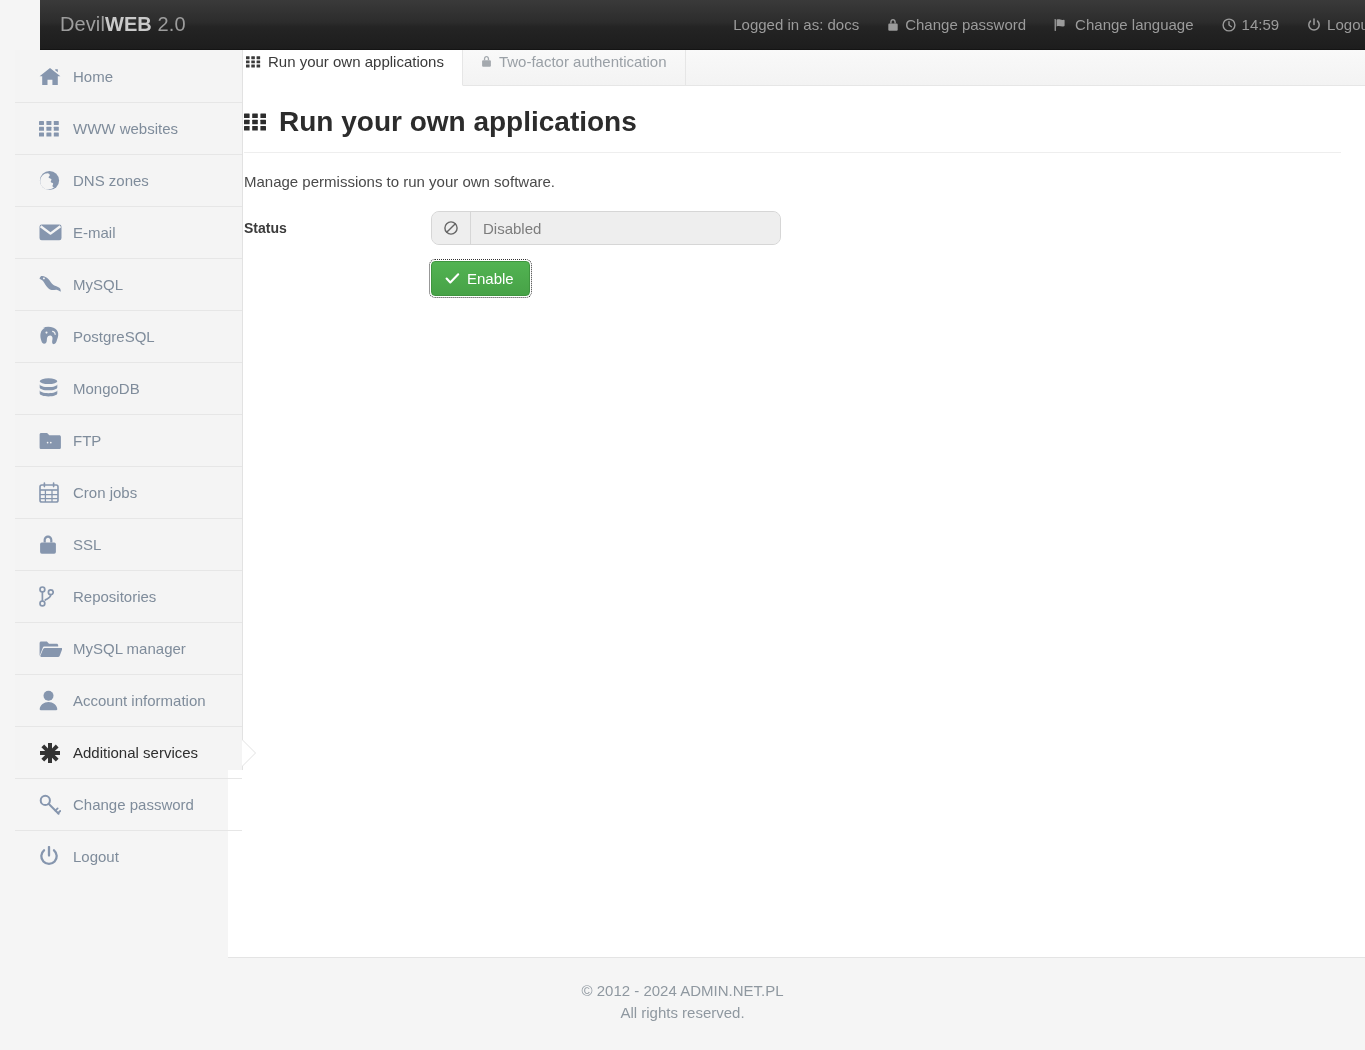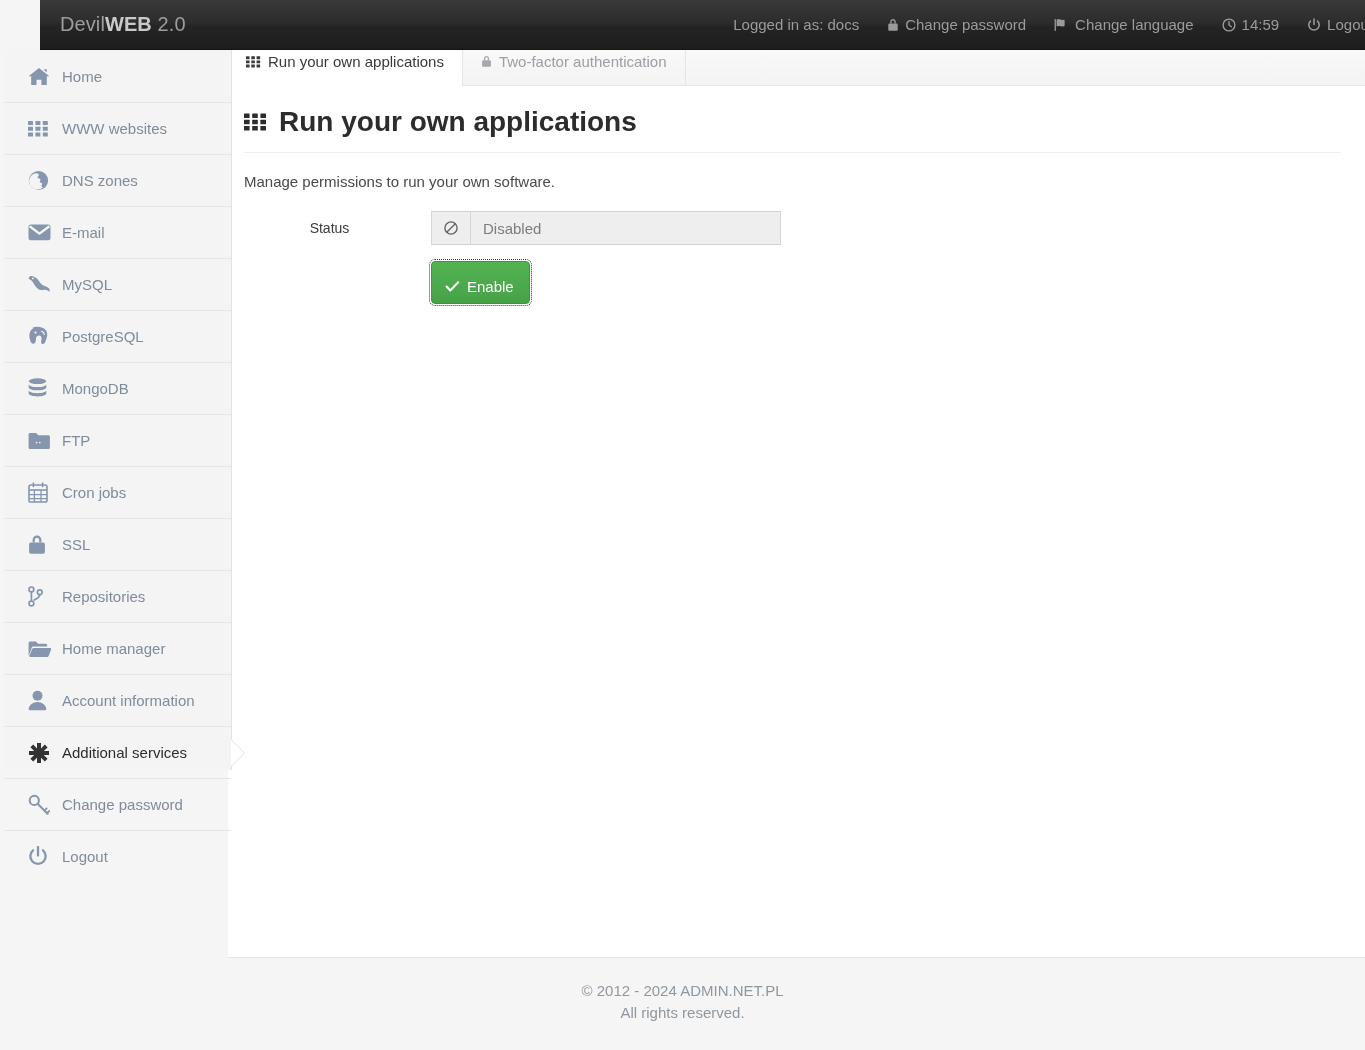--- a/index.html
+++ b/index.html
@@ -43,21 +43,21 @@
     line-height: 50px;
     white-space: nowrap;
     cursor: pointer;
     user-select: none;
   }
   .topnav-item.static { cursor: default; }
   .topnav-item svg { display: block; }
 
   
   .sidebar {
-    position: absolute; top: 50px; left: 4px;
+    position: absolute; top: 50px; left: 15px;
     width: 228px; height: 720px;
     background: #f4f4f4;
     border-right: 1px solid #e2e2e2;
     z-index: 10;
   }
   .side-item {
     position: relative;
     height: 52px;
     display: flex; align-items: center;
     padding-left: 24px;
@@ -155,32 +155,32 @@
     margin-top: 20px;
   }
 
   
   .form-row {
     display: flex; align-items: center;
     margin-top: 21px;
   }
   .form-label {
     width: 187px;
-    text-align: center;
+    text-align: left;
     padding-right: 16px;
     font-size: 14px;
-    font-weight: normal;
+    font-weight: bold;
     color: #3b3b3b;
   }
   .input-group {
     display: flex;
     width: 350px;
     height: 34px;
     border: 1px solid #d6d6d6;
-    border-radius: 0;
+    border-radius: 8px;
     overflow: hidden;
     background: #eeeeee;
   }
   .input-addon {
     width: 39px;
     display: flex; align-items: center; justify-content: center;
     background: #eeeeee;
     border-right: 1px solid #d6d6d6;
     color: #666;
   }
@@ -197,21 +197,21 @@
   .btn-row { display: flex; margin-top: 16px; padding-left: 187px; }
   .btn-enable {
     display: flex; align-items: center; gap: 7px;
     background: #4cae4c;
     background: linear-gradient(to bottom, #52b352 0%, #47a247 100%);
     border: 1px solid #3f963f;
     border-radius: 4px;
     color: #ffffff;
     font-family: "Liberation Sans", sans-serif;
     font-size: 15px;
-    padding: 16px 15px 8px 13px;
+    padding: 8px 15px 8px 13px;
     cursor: pointer;
     outline: 1px dotted #333;
     outline-offset: 1px;
     white-space: nowrap;
   }
   .btn-enable .chk { display: flex; align-items: center; }
 
   
   .footer {
     position: absolute;
@@ -396,21 +396,21 @@
       </span>
       <span class="side-lbl">Repositories</span>
     </div>
     <div class="side-item">
       <span class="side-ico">
         <svg width="23" height="18" viewBox="0 0 23 18" fill="currentColor">
           <path d="M0.6 3.1c0-.9.7-1.6 1.6-1.6h5.7l2.1 2.2h7.6c.9 0 1.6.7 1.6 1.6v1.3H5.6c-.9 0-1.6.5-1.9 1.3L0.6 16V3.1z"></path>
           <path d="M5.9 8.1h16.5c.6 0 1 .6.8 1.2l-2.6 6.6c-.3.7-.9 1.1-1.6 1.1H2.1c-.6 0-1-.6-.8-1.2l2.9-6.7c.3-.6.9-1 1.7-1z"></path>
         </svg>
       </span>
-      <span class="side-lbl">Home manager</span>
+      <span class="side-lbl">MySQL manager</span>
     </div>
     <div class="side-item">
       <span class="side-ico">
         <svg width="19" height="21" viewBox="0 0 19 21" fill="currentColor">
           <circle cx="9.5" cy="5.8" r="5"></circle>
           <path d="M9.5 12c4.6 0 8.4 2.9 8.8 7.1.1.6-.4 1.1-1 1.1H1.7c-.6 0-1.1-.5-1-1.1C1.1 14.9 4.9 12 9.5 12z"></path>
         </svg>
       </span>
       <span class="side-lbl">Account information</span>
     </div>

